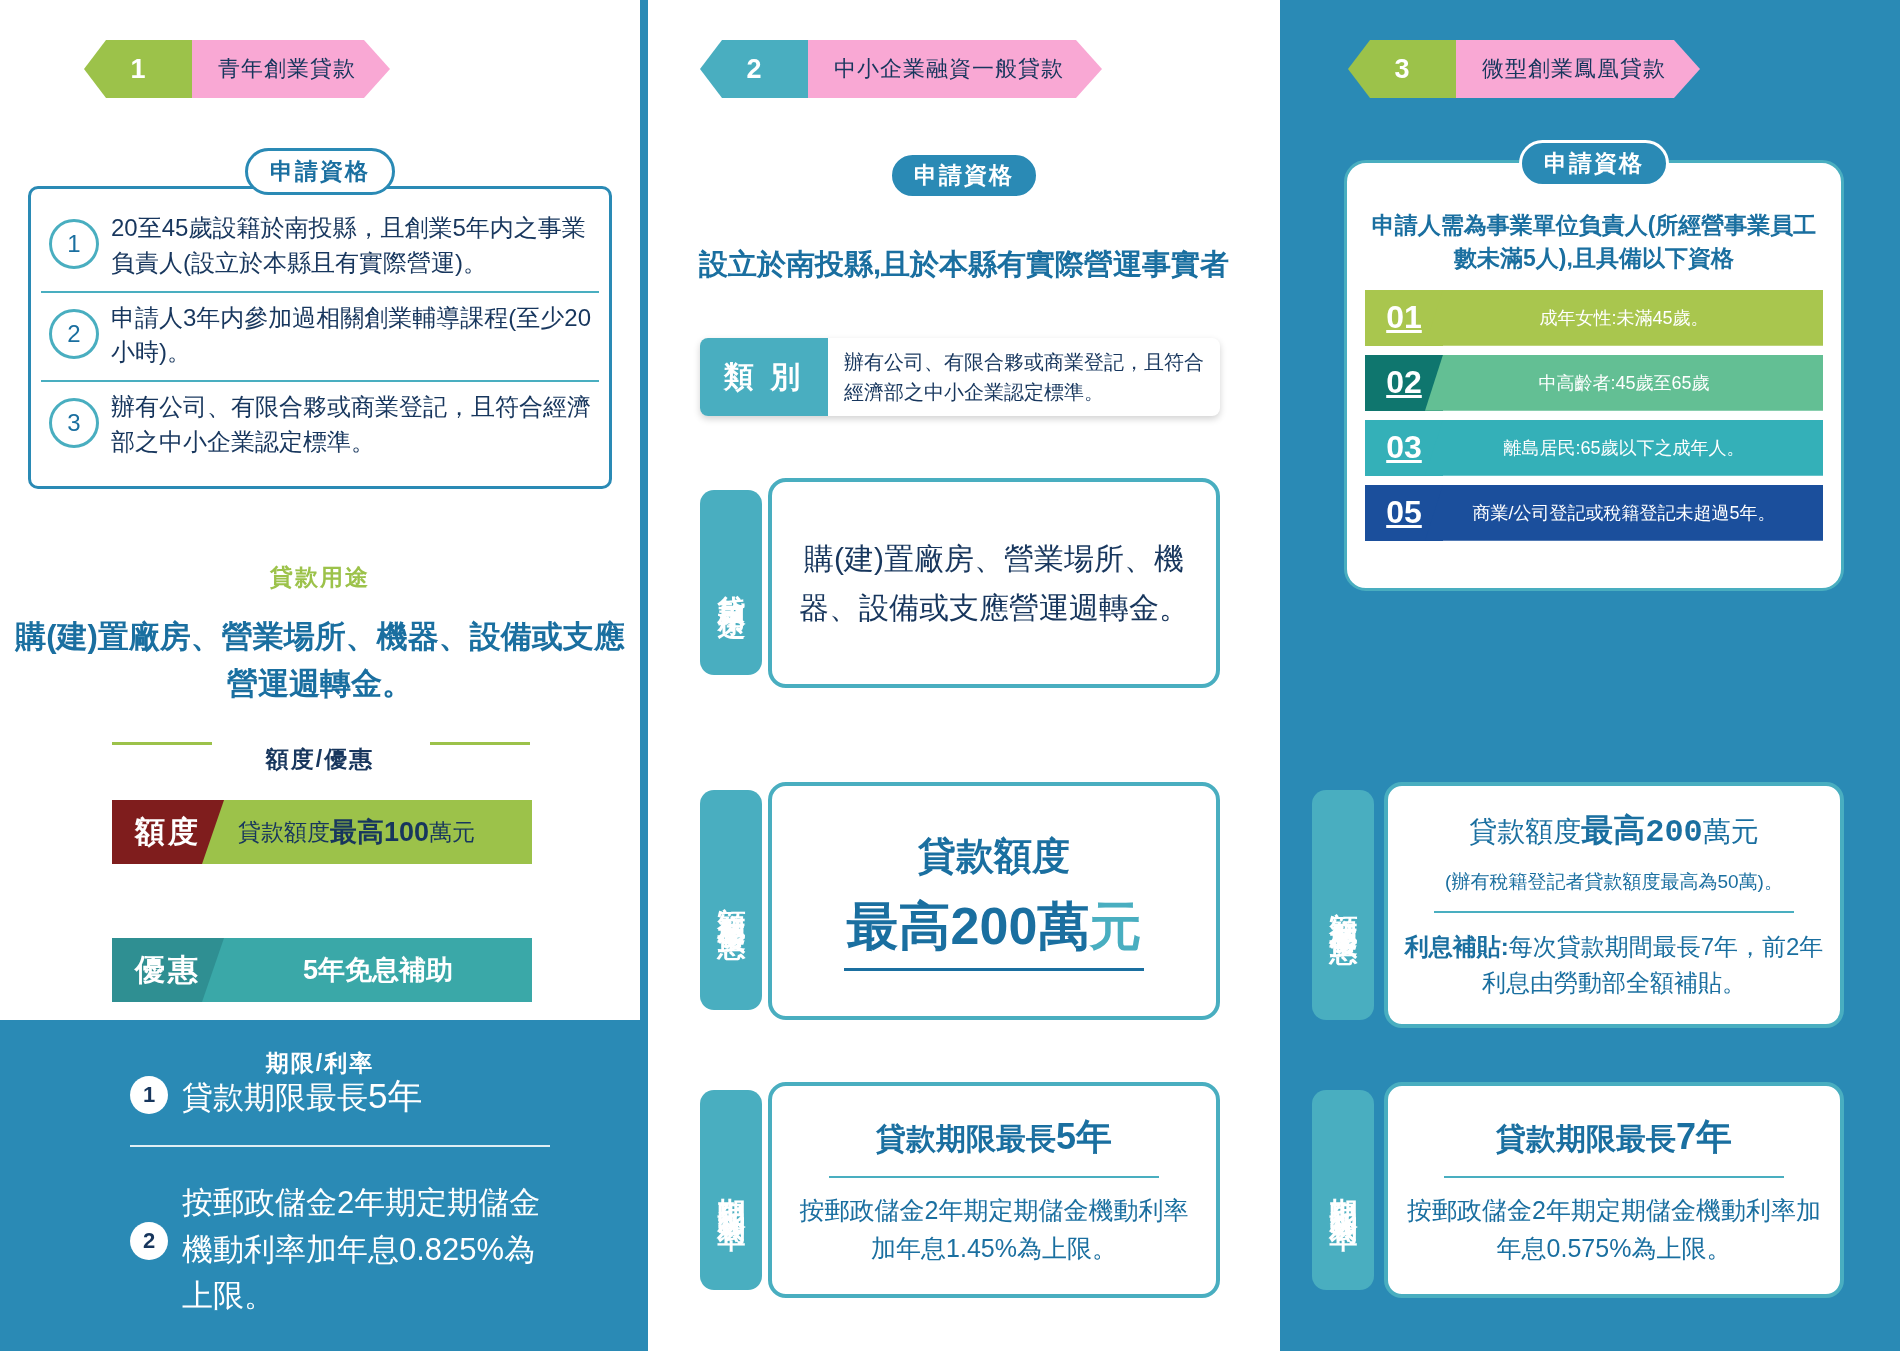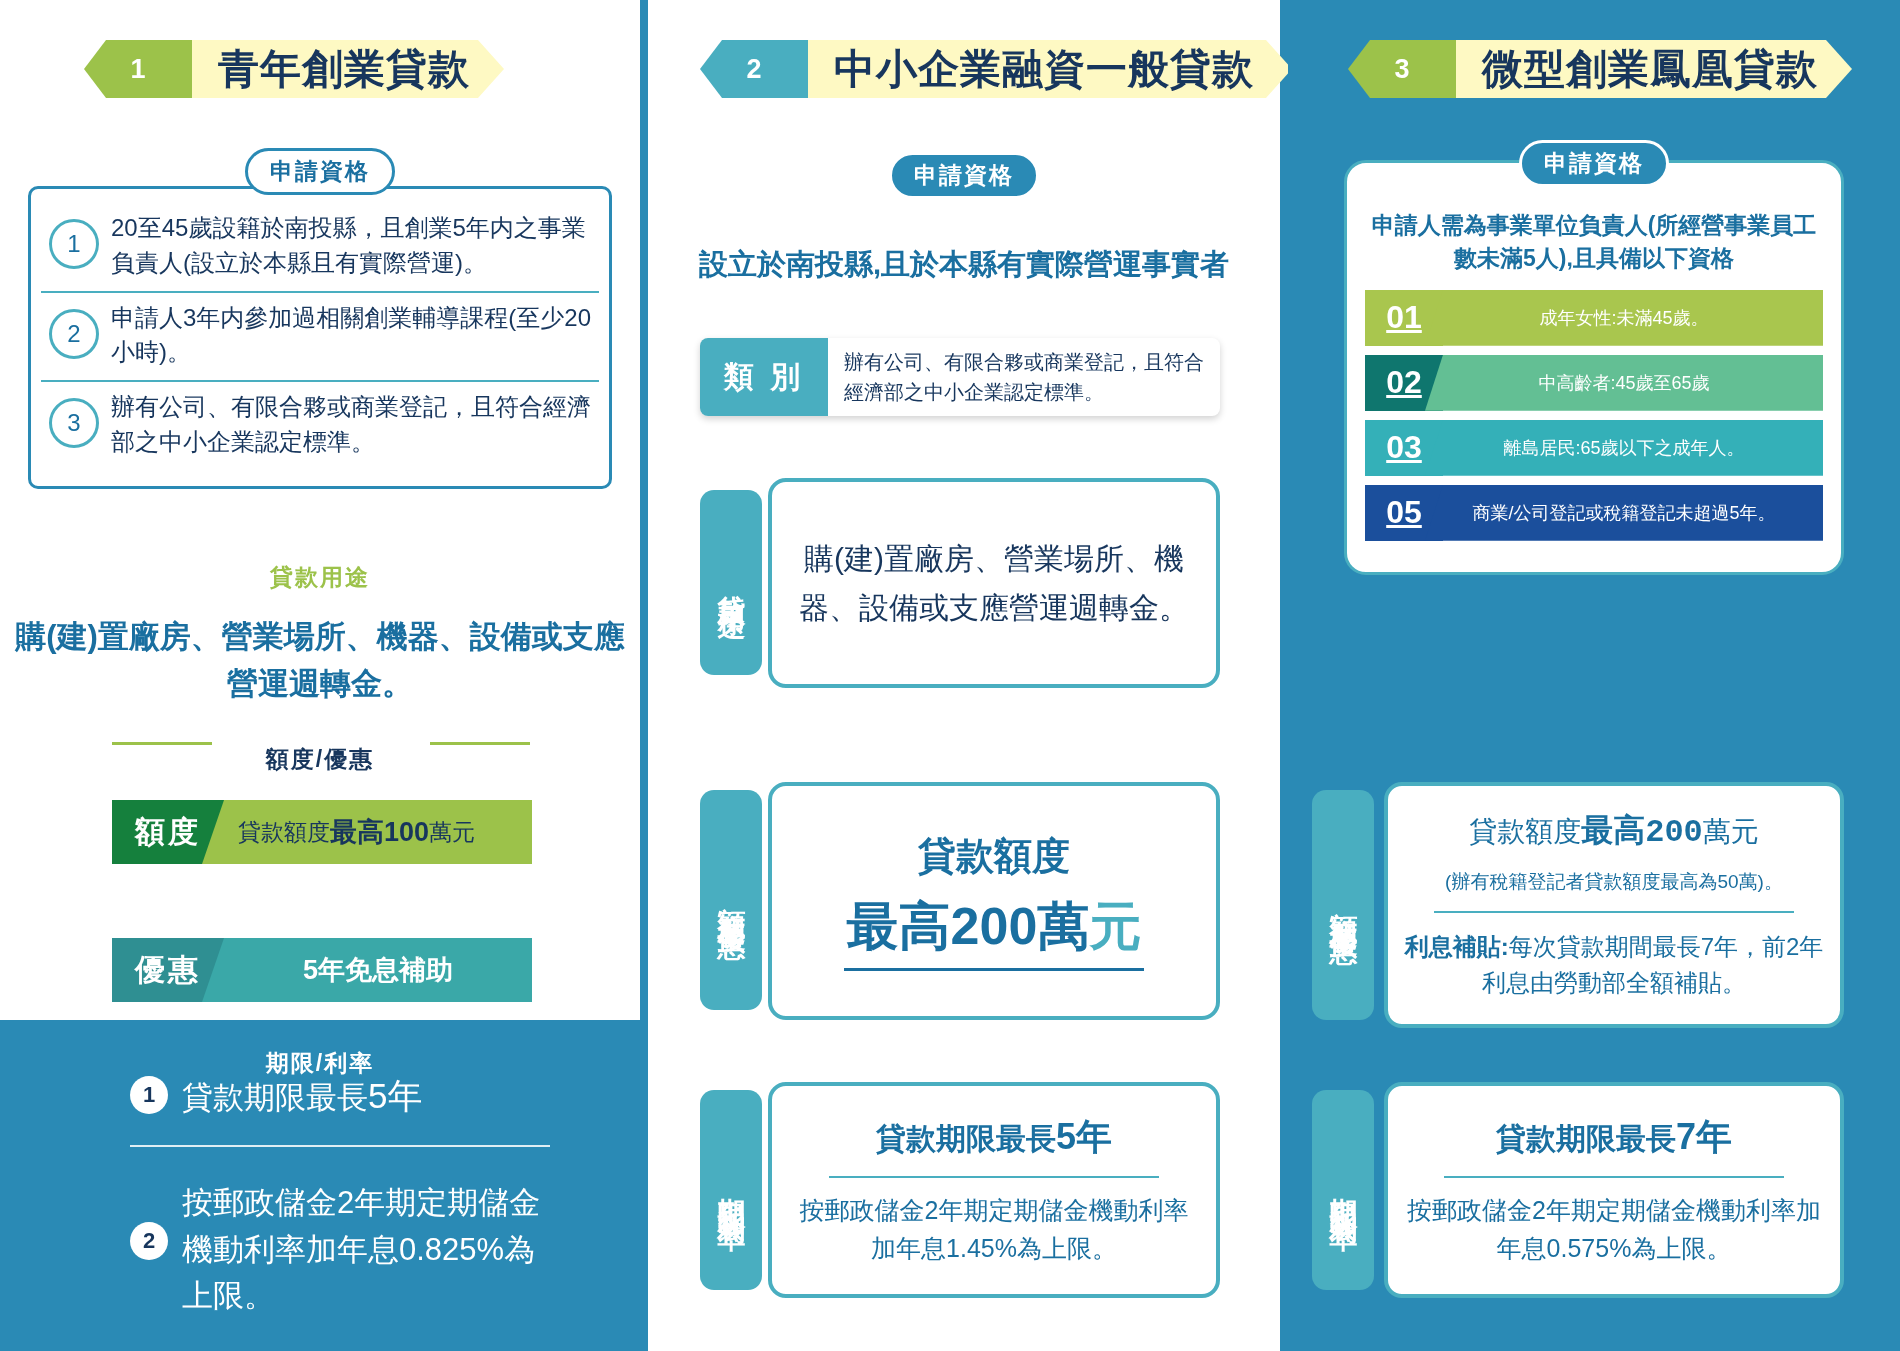--- a/index.html
+++ b/index.html
@@ -23,21 +23,21 @@
   .ribbonWrap{position:absolute;display:flex;align-items:center;height:58px;}
   .numTag{
     position:relative;width:108px;height:58px;display:flex;align-items:center;
     justify-content:center;color:#ffffff;font-size:27px;font-weight:bold;
     clip-path:polygon(0 50%,22px 0,108px 0,108px 100%,22px 100%);
   }
   .numTag.green{background:#9cc24a;}
   .numTag.teal{background:#49aec0;}
   .titleTag{
     position:relative;height:58px;display:flex;align-items:center;justify-content:center;
-    background:#fef9c3;color:#17365d;font-size:41px;font-weight:bold;letter-spacing:1px;
+    background:#f9a8d4;color:#17365d;font-size:22px;font-weight:normal;letter-spacing:1px;
     padding:0 34px 0 26px;
     clip-path:polygon(0 0, calc(100% - 26px) 0, 100% 50%, calc(100% - 26px) 100%, 0 100%);
   }
   .titleTag.wide{padding:0 38px 0 26px;}
 
   
   .pill{
     display:inline-block;border:3px solid #2a8ab5;border-radius:26px;
     background:#ffffff;color:#1a6fa0;font-size:23px;font-weight:bold;
     padding:5px 22px;letter-spacing:2px;
@@ -110,21 +110,21 @@
   .vBox{
     position:absolute;border:4px solid #49aec0;border-radius:18px;background:#ffffff;
     display:flex;flex-direction:column;align-items:center;justify-content:center;
     color:#17365d;box-sizing:border-box;
   }
 
   
   .q3card{
     position:absolute;left:1344px;top:160px;width:500px;
     border:3px solid #49aec0;border-radius:22px;background:#ffffff;
-    padding:46px 18px 22px 18px;box-sizing:border-box;
+    padding:46px 18px 38px 18px;box-sizing:border-box;
   }
   .q3head{color:#1a6fa0;font-size:23px;font-weight:bold;line-height:1.45;text-align:center;margin-bottom:14px;}
   .q3row{position:relative;height:56px;margin-bottom:9px;display:flex;align-items:center;}
   .q3num{
     width:78px;height:56px;display:flex;align-items:center;justify-content:center;
     color:#ffffff;font-size:32px;font-weight:bold;text-decoration:underline;
   }
   .q3bar{
     flex:1;height:56px;display:flex;align-items:center;justify-content:center;
     color:#ffffff;font-size:18px;text-align:center;line-height:1.35;
@@ -173,21 +173,21 @@
   </div>
   <div class="useText">購(建)置廠房、營業場所、機器、設備或支應營運週轉金。</div>
 
   <div style="position:absolute;left:0;top:744px;width:640px;text-align:center;">
     <span class="pillOnBlue" style="color:#17365d;">額度/優惠</span>
   </div>
   <div style="position:absolute;left:112px;top:742px;width:100px;height:3px;background:#9cc24a;"></div>
   <div style="position:absolute;left:430px;top:742px;width:100px;height:3px;background:#9cc24a;"></div>
 
   <div class="amtRow" style="left:112px;top:800px;width:420px;background:#9cc24a;">
-    <div class="amtKey" style="background:#15803d;">額度</div>
+    <div class="amtKey" style="background:#7f1d1d;">額度</div>
     <div class="amtVal">
       <span>貸款額度</span>
         <span class="big">最高100</span>
         <span>萬元</span>
     </div>
   </div>
 
   <div class="amtRow" style="left:112px;top:938px;width:420px;background:#3aa8a8;">
     <div class="amtKey" style="background:#2f8f92;">優惠</div>
     <div class="amtVal" style="color:#ffffff;justify-content:center;padding-left:0;">

